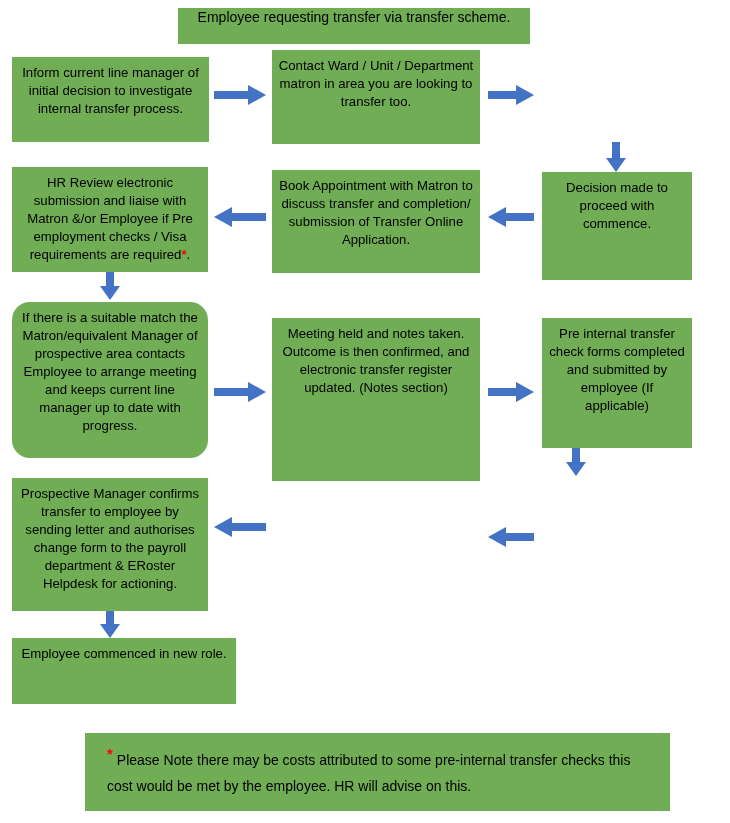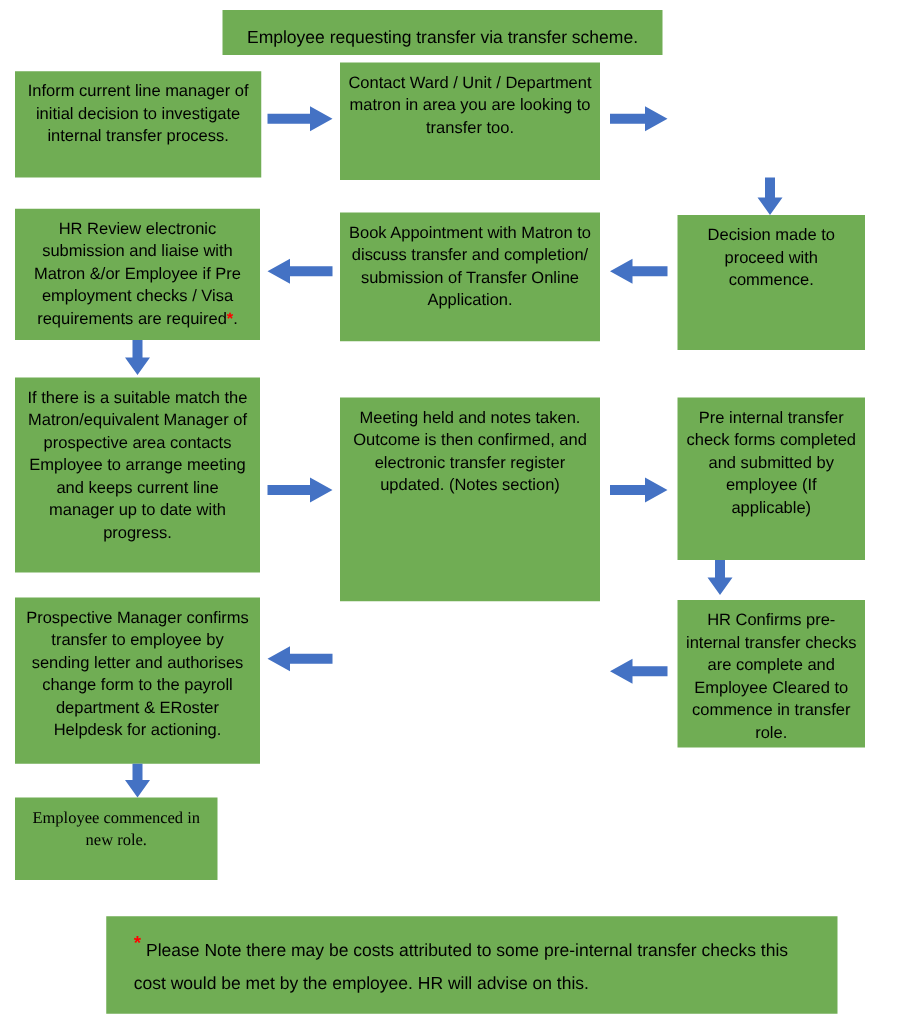--- a/index.html
+++ b/index.html
@@ -32,21 +32,21 @@
     box-sizing: border-box;
     font-size: 13.2px;
     line-height: 18px;
     padding: 7px 6px 6px 6px;
   }
   .node .txt {
     display: block;
     width: 100%;
   }
   .node.title-node {
-    align-items: flex-end;
+    align-items: flex-start;
     padding-top: 0;
     font-size: 14px;
   }
   .node.note-node {
     align-items: flex-start;
     text-align: left;
     font-size: 14px;
     line-height: 26px;
     padding: 14px 22px 10px 22px;
   }
@@ -129,21 +129,21 @@
       <path d="M52,6 L18,6 L18,0 L0,10 L18,20 L18,14 L52,14 Z" fill="#4472C4"></path>
     </svg>
   </div>
 
   <div class="arrow" style="left:100px; top:272px;">
     <svg width="20" height="28" viewBox="0 0 20 28">
       <path d="M6,0 L14,0 L14,14 L20,14 L10,28 L0,14 L6,14 Z" fill="#4472C4"></path>
     </svg>
   </div>
 
-  <div class="node" style="left:12px; top:302px; width:196px; height:156px;">
+  <div class="node" style="left:12px; top:302px; width:196px; height:156px;border-radius:18px;">
     <span class="txt">If there is a suitable match the Matron/equivalent Manager of prospective area contacts Employee to arrange meeting and keeps current line manager up to date with progress.</span>
   </div>
 
   <div class="node" style="left:272px; top:318px; width:208px; height:163px;">
     <span class="txt">Meeting held and notes taken. Outcome is then confirmed, and electronic transfer register updated. (Notes section)</span>
   </div>
 
   <div class="node" style="left:542px; top:318px; width:150px; height:130px;">
     <span class="txt">Pre internal transfer check forms completed and submitted by employee (If applicable)</span>
   </div>
@@ -164,43 +164,40 @@
     <svg width="20" height="28" viewBox="0 0 20 28">
       <path d="M6,0 L14,0 L14,14 L20,14 L10,28 L0,14 L6,14 Z" fill="#4472C4"></path>
     </svg>
   </div>
 
   <div class="node" style="left:12px; top:478px; width:196px; height:133px;">
     <span class="txt">Prospective Manager confirms transfer to employee by sending letter and authorises change form to the payroll department &amp; ERoster Helpdesk for actioning.</span>
   </div>
 
 
-  <div class="node" style="left:542px; top:480px; width:150px; height:118px;">
-    <span class="txt">HR Confirms pre-internal transfer checks are complete and Employee Cleared to commence in transfer role.</span>
-  </div>
 
   <div class="arrow" style="left:488px; top:527px;">
     <svg width="46" height="20" viewBox="0 0 46 20">
       <path d="M46,6 L18,6 L18,0 L0,10 L18,20 L18,14 L46,14 Z" fill="#4472C4"></path>
     </svg>
   </div>
 
   <div class="arrow" style="left:214px; top:517px;">
     <svg width="52" height="20" viewBox="0 0 52 20">
       <path d="M52,6 L18,6 L18,0 L0,10 L18,20 L18,14 L52,14 Z" fill="#4472C4"></path>
     </svg>
   </div>
 
   <div class="arrow" style="left:100px; top:611px;">
     <svg width="20" height="27" viewBox="0 0 20 27">
       <path d="M6,0 L14,0 L14,13 L20,13 L10,27 L0,13 L6,13 Z" fill="#4472C4"></path>
     </svg>
   </div>
 
-  <div class="node" style="left:12px; top:638px; width:162px; height:66px;font-family:Liberation Serif, serif;">
+  <div class="node" style="left:12px; top:638px; width:224px; height:66px;">
     <span class="txt">Employee commenced in new role.</span>
   </div>
 
   <div class="node note-node" style="left:85px; top:733px; width:585px; height:78px;">
     <span class="txt"><span class="note-star">*</span><span>Please Note there may be costs attributed to some pre-internal transfer checks this cost would be met by the employee. HR will advise on this.</span></span>
   </div>
 
 </div>
 
 </body></html>

